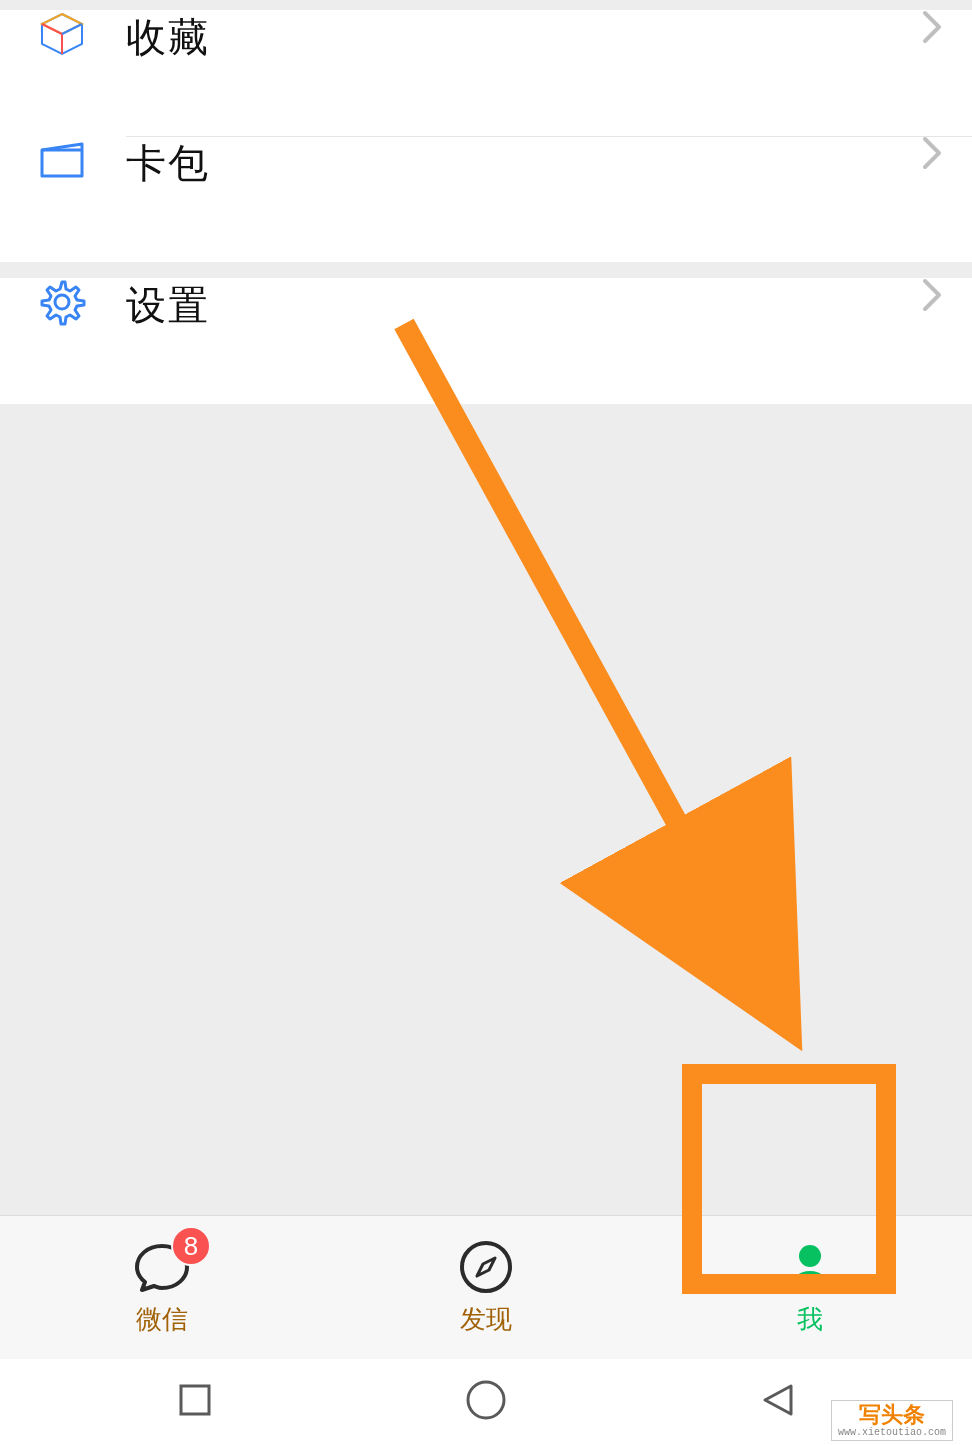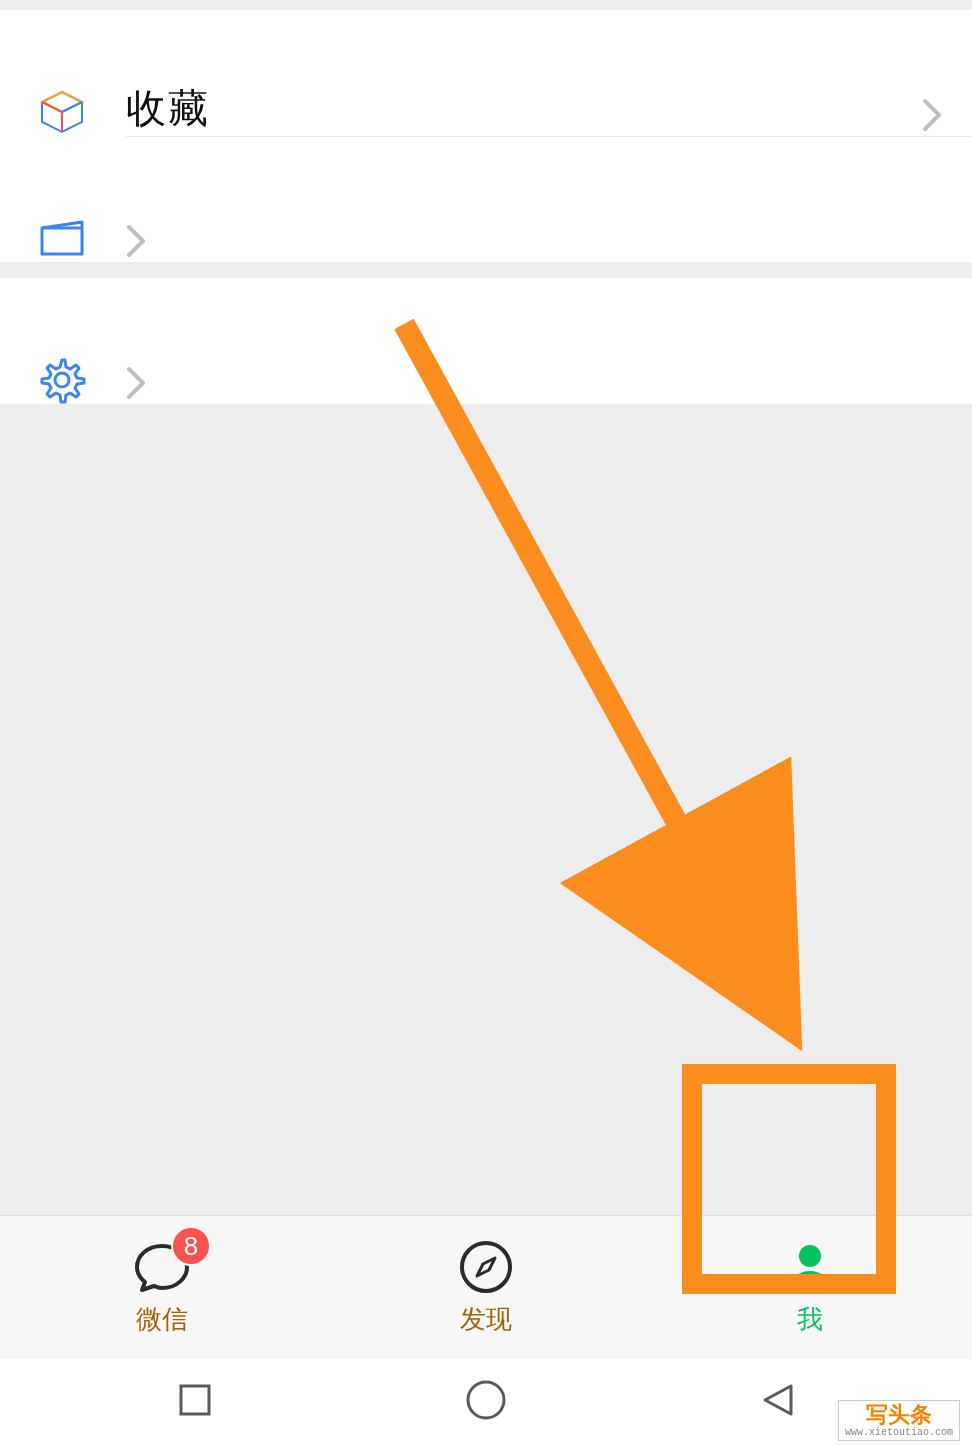--- a/index.html
+++ b/index.html
@@ -14,21 +14,21 @@
   .screen {
     position: absolute;
     top: 0; left: 0; right: 0; bottom: 0;
     display: flex;
     flex-direction: column;
   }
   .top-gap { height: 10px; background: #ededed; }
   .list-group { background: #fff; }
   .list-item {
     display: flex;
-    align-items: flex-end;
+    align-items: flex-start;
     height: 126px;
     padding-left: 38px;
     padding-right: 30px;
     position: relative;
   }
   .list-item + .list-item::before {
     content: "";
     position: absolute;
     top: 0;
     left: 126px;
@@ -108,21 +108,21 @@
   }
   
   .highlight-box {
     position: absolute;
     border: 20px solid #fb8c1e;
     pointer-events: none;
     box-sizing: border-box;
   }
   .watermark {
     position: absolute;
-    right: 12px;
+    right: 19px;
     bottom: 4px;
     background: #fff;
     border: 1px solid #ccc;
     padding: 2px 6px;
     font-size: 18px;
     line-height: 1.1;
     text-align: center;
   }
   .watermark .big { color: #f08200; font-weight: bold; font-size: 22px;}
   .watermark .small { color: #888; font-size: 10px; font-family: Liberation Mono, monospace;}
@@ -154,40 +154,42 @@
     </div>
 
 
     <div class="list-item">
       <span class="item-icon">
         <svg width="48" height="40" viewBox="0 0 48 40" fill="none">
           <path d="M4 10 L44 4 L44 36 L4 36 Z" stroke="#3985f6" stroke-width="3" stroke-linejoin="round"></path>
           <path d="M4 10 L44 10" stroke="#3985f6" stroke-width="3"></path>
         </svg>
       </span>
+      <span class="item-label">卡包</span>
       <span class="chevron">
         <svg width="20" height="34" viewBox="0 0 20 34" fill="none">
             <path d="M3 3 L17 17 L3 31" stroke="#bfbfbf" stroke-width="4" stroke-linecap="round" stroke-linejoin="round"></path>
           </svg>
       </span>
     </div>
 
 
   </div>
 
   <div class="spacer"></div>
 
   <div class="list-group">
     <div class="list-item">
       <span class="item-icon">
         <svg width="48" height="48" viewBox="0 0 48 48" fill="none">
           <circle cx="24" cy="24" r="7" stroke="#3985f6" stroke-width="3"></circle>
           <path d="M24 4 L27 4 L28 11 L32 13 L38 9 L41 12 L37 18 L39 22 L46 23 L46 27 L39 28 L37 32 L41 38 L38 41 L32 37 L28 39 L27 46 L23 46 L22 39 L18 37 L12 41 L9 38 L13 32 L11 28 L4 27 L4 23 L11 22 L13 18 L9 12 L12 9 L18 13 L22 11 Z" stroke="#3985f6" stroke-width="3" stroke-linejoin="round"></path>
         </svg>
       </span>
+      <span class="item-label">设置</span>
       <span class="chevron">
         <svg width="20" height="34" viewBox="0 0 20 34" fill="none">
             <path d="M3 3 L17 17 L3 31" stroke="#bfbfbf" stroke-width="4" stroke-linecap="round" stroke-linejoin="round"></path>
           </svg>
       </span>
     </div>
   </div>
 
   <div class="filler"></div>
 

